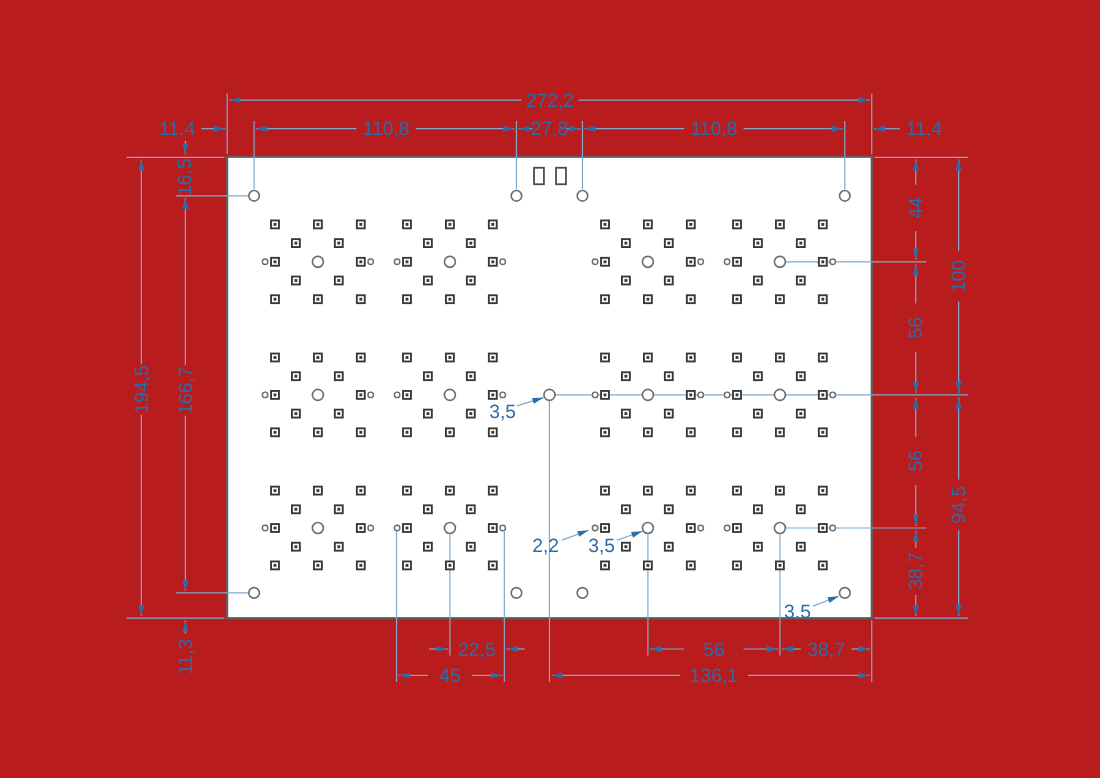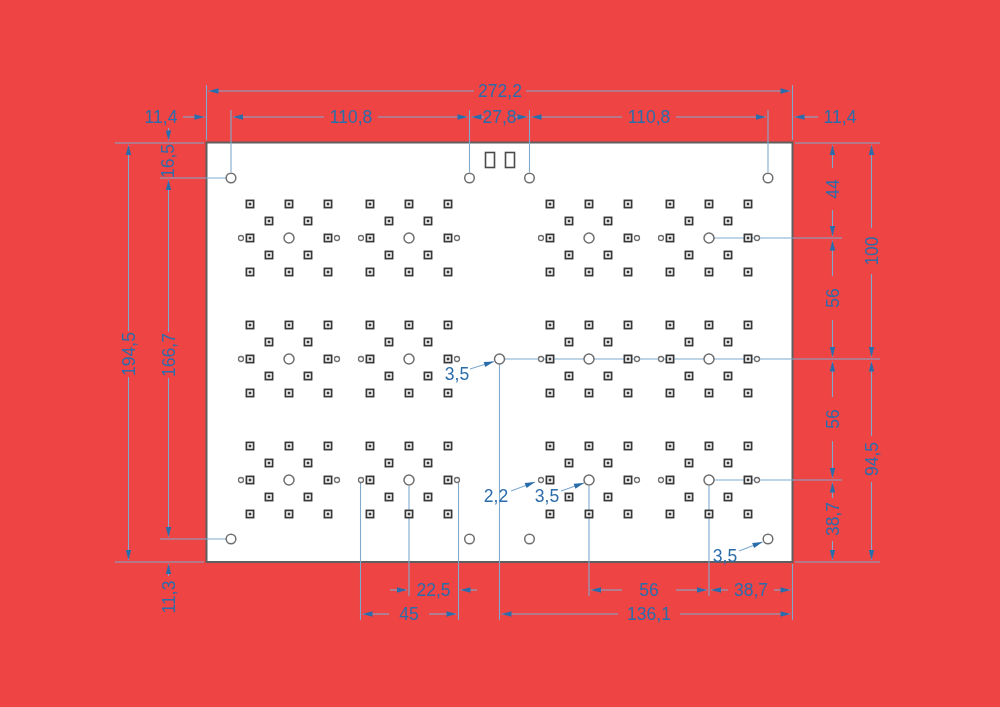--- a/index.html
+++ b/index.html
@@ -1,17 +1,17 @@
 <!DOCTYPE html>
 <html><head>
 <meta charset="utf-8">
 <style>
   html,body{margin:0;padding:0;background:#ffffff;}
   body{width:1000px;height:707px;overflow:hidden;font-family:"Liberation Sans",sans-serif;}
-  .stage{position:relative;width:1000px;height:707px;background:#ef4444;}
+  .stage{position:relative;width:1000px;height:707px;background:#b91c1c;}
   svg{display:block;}
   text{font-family:"Liberation Sans",sans-serif;font-size:17.5px;}
 </style>
 </head>
 <body>
 
 <div class="stage">
 <svg width="1000" height="707" viewBox="0 0 1000 707">
   <defs>
     <marker id="arr" markerWidth="12" markerHeight="8" refX="10.5" refY="4" orient="auto" markerUnits="userSpaceOnUse">

